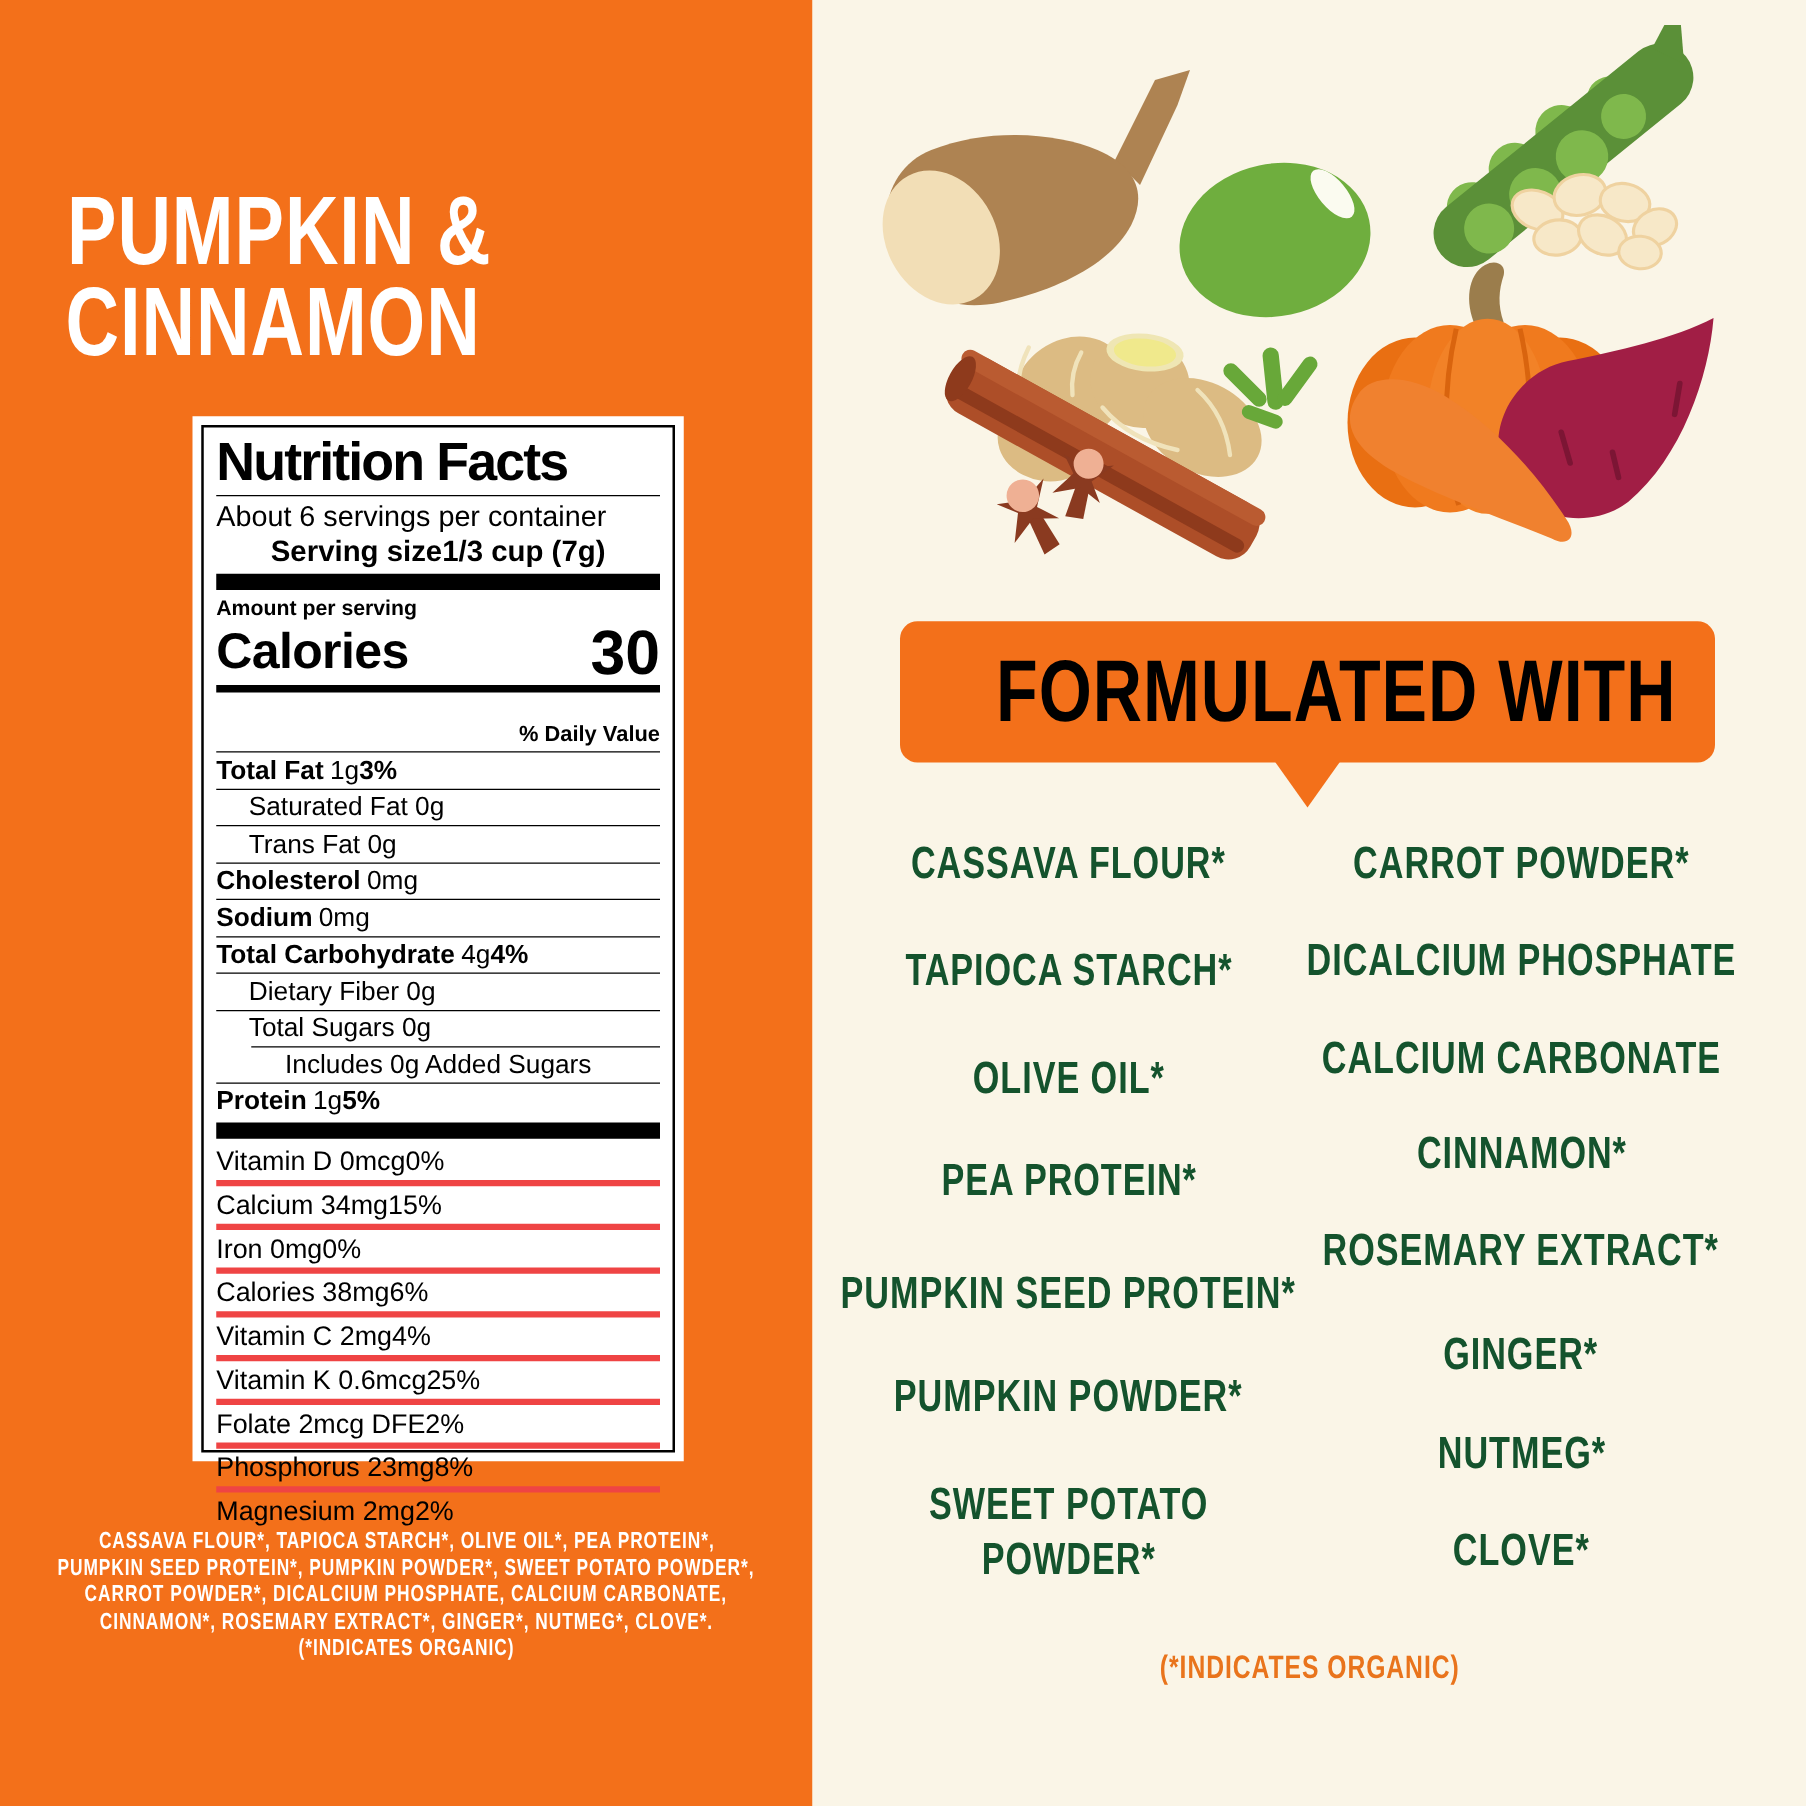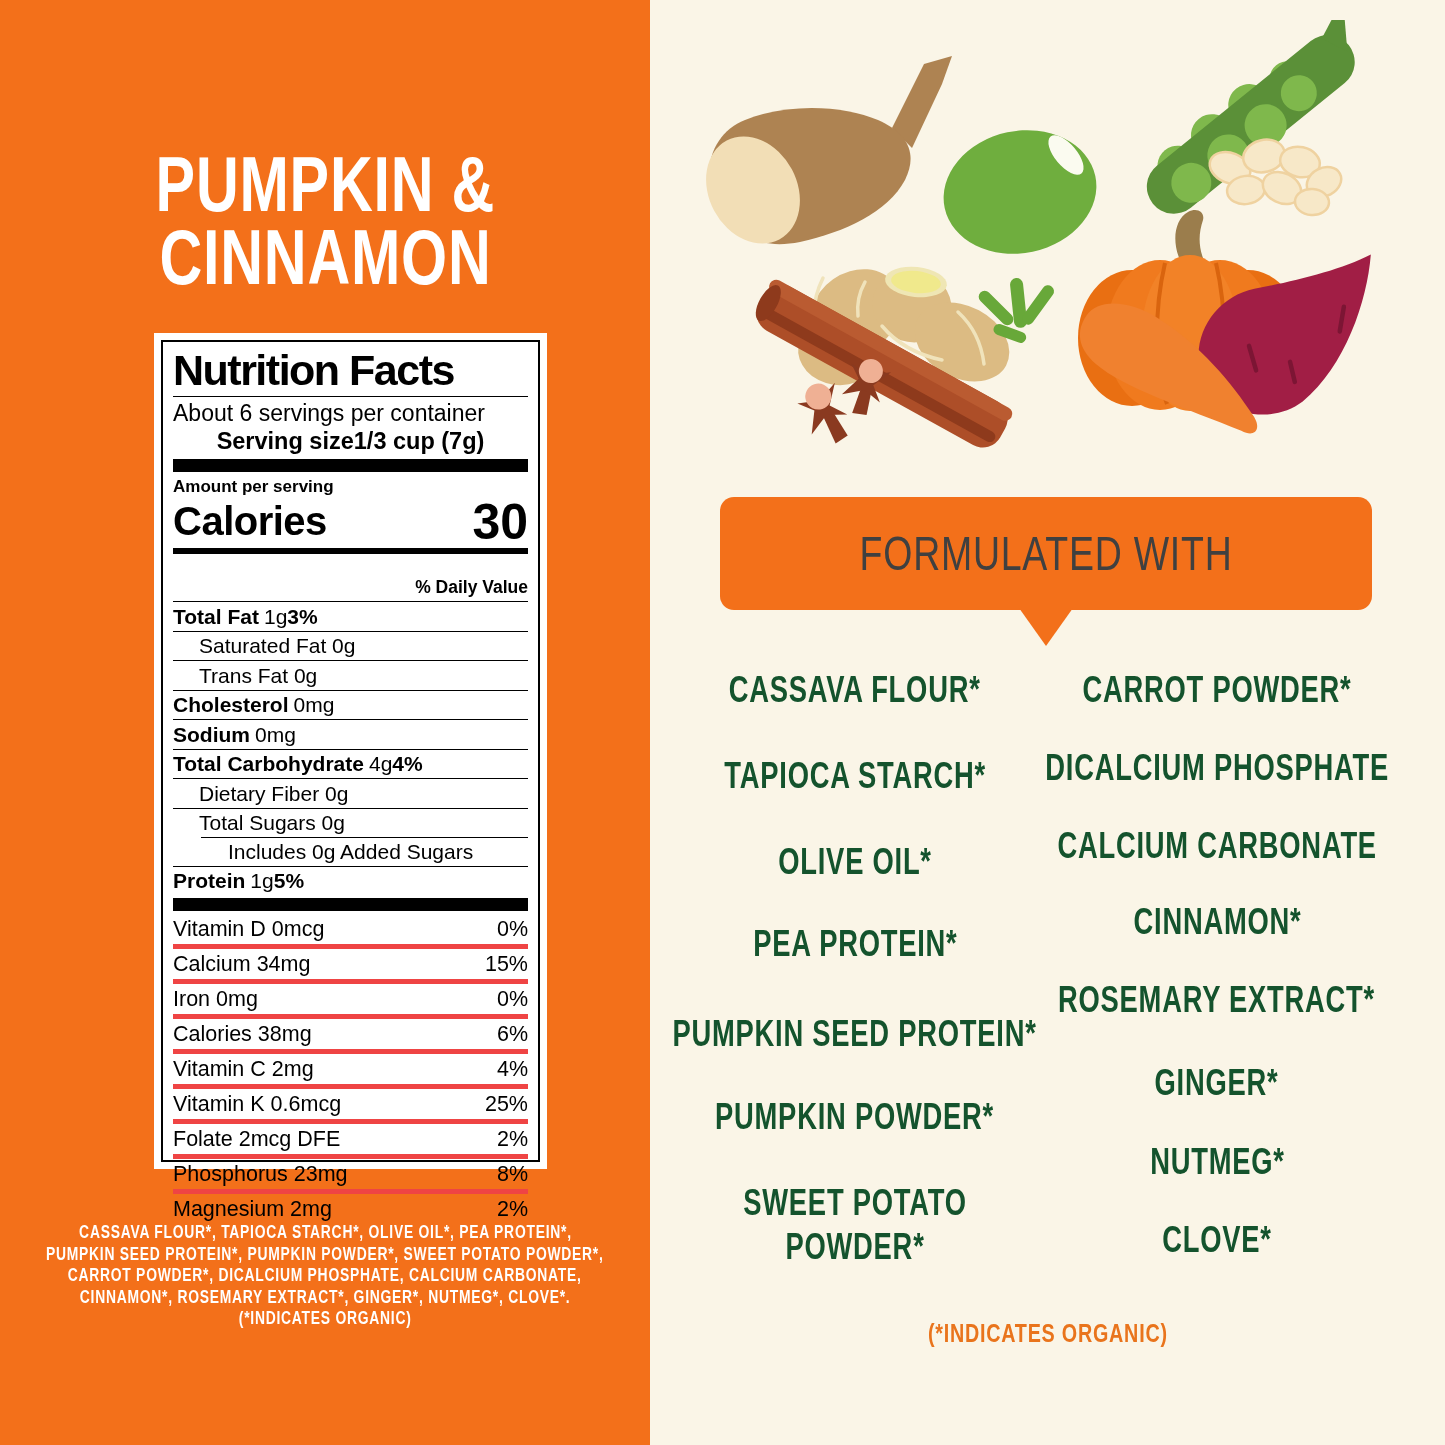--- a/index.html
+++ b/index.html
@@ -6,21 +6,21 @@
   body{font-family:"Liberation Sans",sans-serif;position:relative;}
 
   
   .left-panel{position:absolute;left:0;top:0;width:650px;height:1445px;background:#F3701A;}
   .right-panel{position:absolute;left:650px;top:0;width:795px;height:1445px;background:#FAF5E7;}
 
   
   .cond{display:inline-block;transform:scaleX(0.76);transform-origin:50% 50%;white-space:nowrap;letter-spacing:1px;}
 
   
-  .product-title{position:absolute;left:0;top:148px;width:650px;text-align:center;color:#FFFFFF;font-weight:700;font-size:78px;line-height:73px;}
+  .product-title{position:absolute;left:0;top:148px;width:650px;color:#FFFFFF;font-weight:700;font-size:78px;line-height:73px;}
   .ingredients-par{position:absolute;left:-50px;top:1221px;width:750px;text-align:center;color:#FFFFFF;font-weight:700;font-size:18.5px;line-height:21.5px;}
   .ingredients-par .cond{transform:scaleX(0.75);}
 
   
   .nf-card{position:absolute;left:130px;top:333px;width:393px;height:836px;background:#FFFFFF;box-sizing:border-box;margin-left:24px;}
   .nf-inner{position:absolute;left:7px;top:7px;right:7px;bottom:7px;border:2.5px solid #000;padding:5px 10px 4px 10px;box-sizing:border-box;color:#000;}
   .nf-title{font-size:43px;line-height:47px;font-weight:700;letter-spacing:-1.5px;border-bottom:1px solid #000;padding-bottom:2px;}
   .nf-servings{font-size:23px;line-height:28px;padding-top:2px;}
   .nf-ssrow{display:flex;justify-content:center;font-size:23.5px;line-height:29px;font-weight:700;}
   .bar-xl{height:13px;background:#000;margin:3px 0 3px 0;}
@@ -30,26 +30,26 @@
   .nf-cal-label{font-size:40px;font-weight:700;letter-spacing:-0.5px;}
   .nf-cal-value{font-size:50px;font-weight:700;}
   .nf-dv{font-size:17.5px;line-height:24px;font-weight:700;text-align:right;padding:20px 0 2px 0;}
   .nrow{position:relative;display:flex;font-size:21px;line-height:22px;padding:3.5px 0 3px 0;border-top:1px solid #000;}
   .nrow .lb{font-weight:700;margin-right:5px;}
   .nrow .lb:empty{display:none;margin:0;}
   .nrow .pct{font-weight:700;}
   .nrow.i1{padding-left:26px;}
   .nrow.i2{padding-left:55px;border-top:none;}
   .nrow.i2::before{content:"";position:absolute;left:28px;right:0;top:0;border-top:1px solid #000;}
-  .vrow{display:flex;justify-content:space-between;font-size:21.5px;line-height:23px;padding:4px 0 3px 0;}
+  .vrow{display:flex;justify-content:flex-start;font-size:21.5px;line-height:23px;padding:4px 0 3px 0;}
   .vrow + .vrow{border-top:5px solid #ef4444;}
 
   
   .banner{position:absolute;left:70px;top:497px;width:652px;height:113px;background:#F3701A;border-radius:14px;text-align:center;}
-  .banner-text{color:#404040;font-weight:400;font-size:48px;line-height:113px;}
+  .banner-text{color:#000000;font-weight:700;font-size:70px;line-height:113px;}
   .banner-text .cond{transform:scaleX(0.78);}
   .banner-tail{position:absolute;left:369px;top:608px;width:0;height:0;border-left:27px solid transparent;border-right:27px solid transparent;border-top:38px solid #F3701A;}
 
   .ing-item{position:absolute;width:500px;text-align:center;color:#14532d;font-weight:700;font-size:36px;line-height:44px;}
   .ing-item .wrap2{white-space:normal;max-width:400px;}
   .lcol{left:-45px;}
   .rcol{left:317px;}
 
   .footnote{position:absolute;left:0;top:1318px;width:795px;text-align:center;color:#E9741C;font-weight:700;font-size:26px;line-height:30px;}
 

